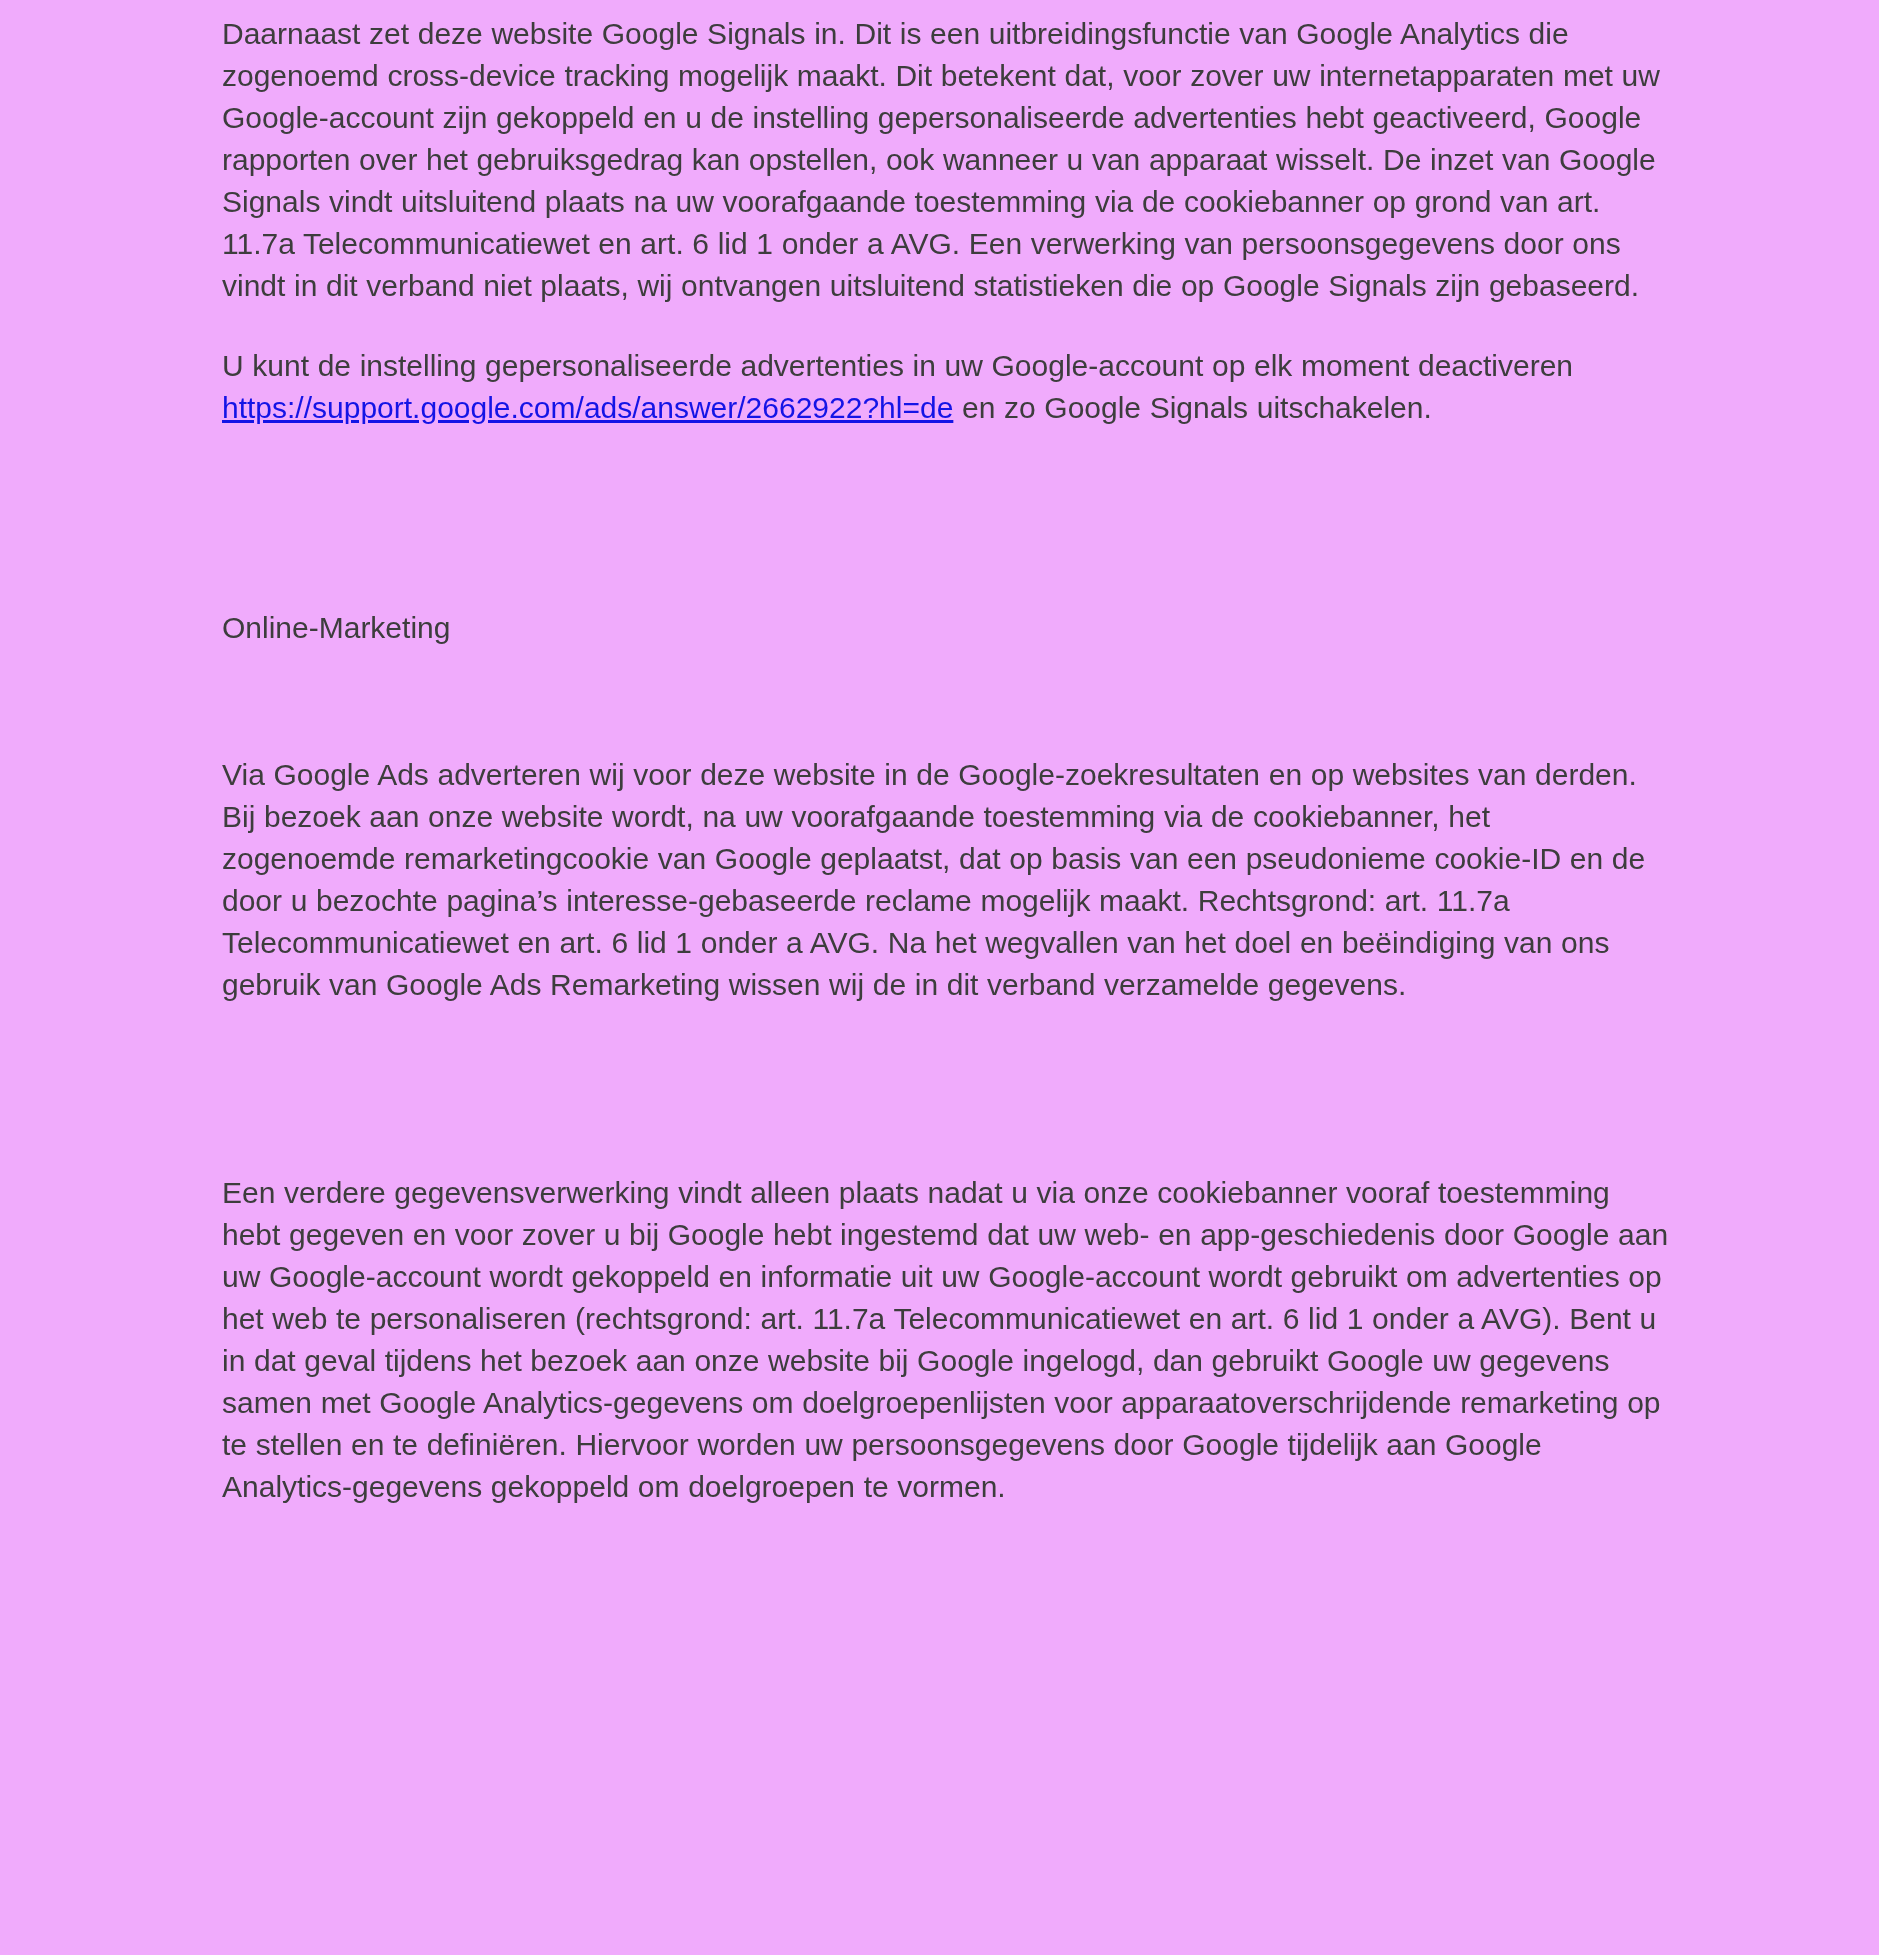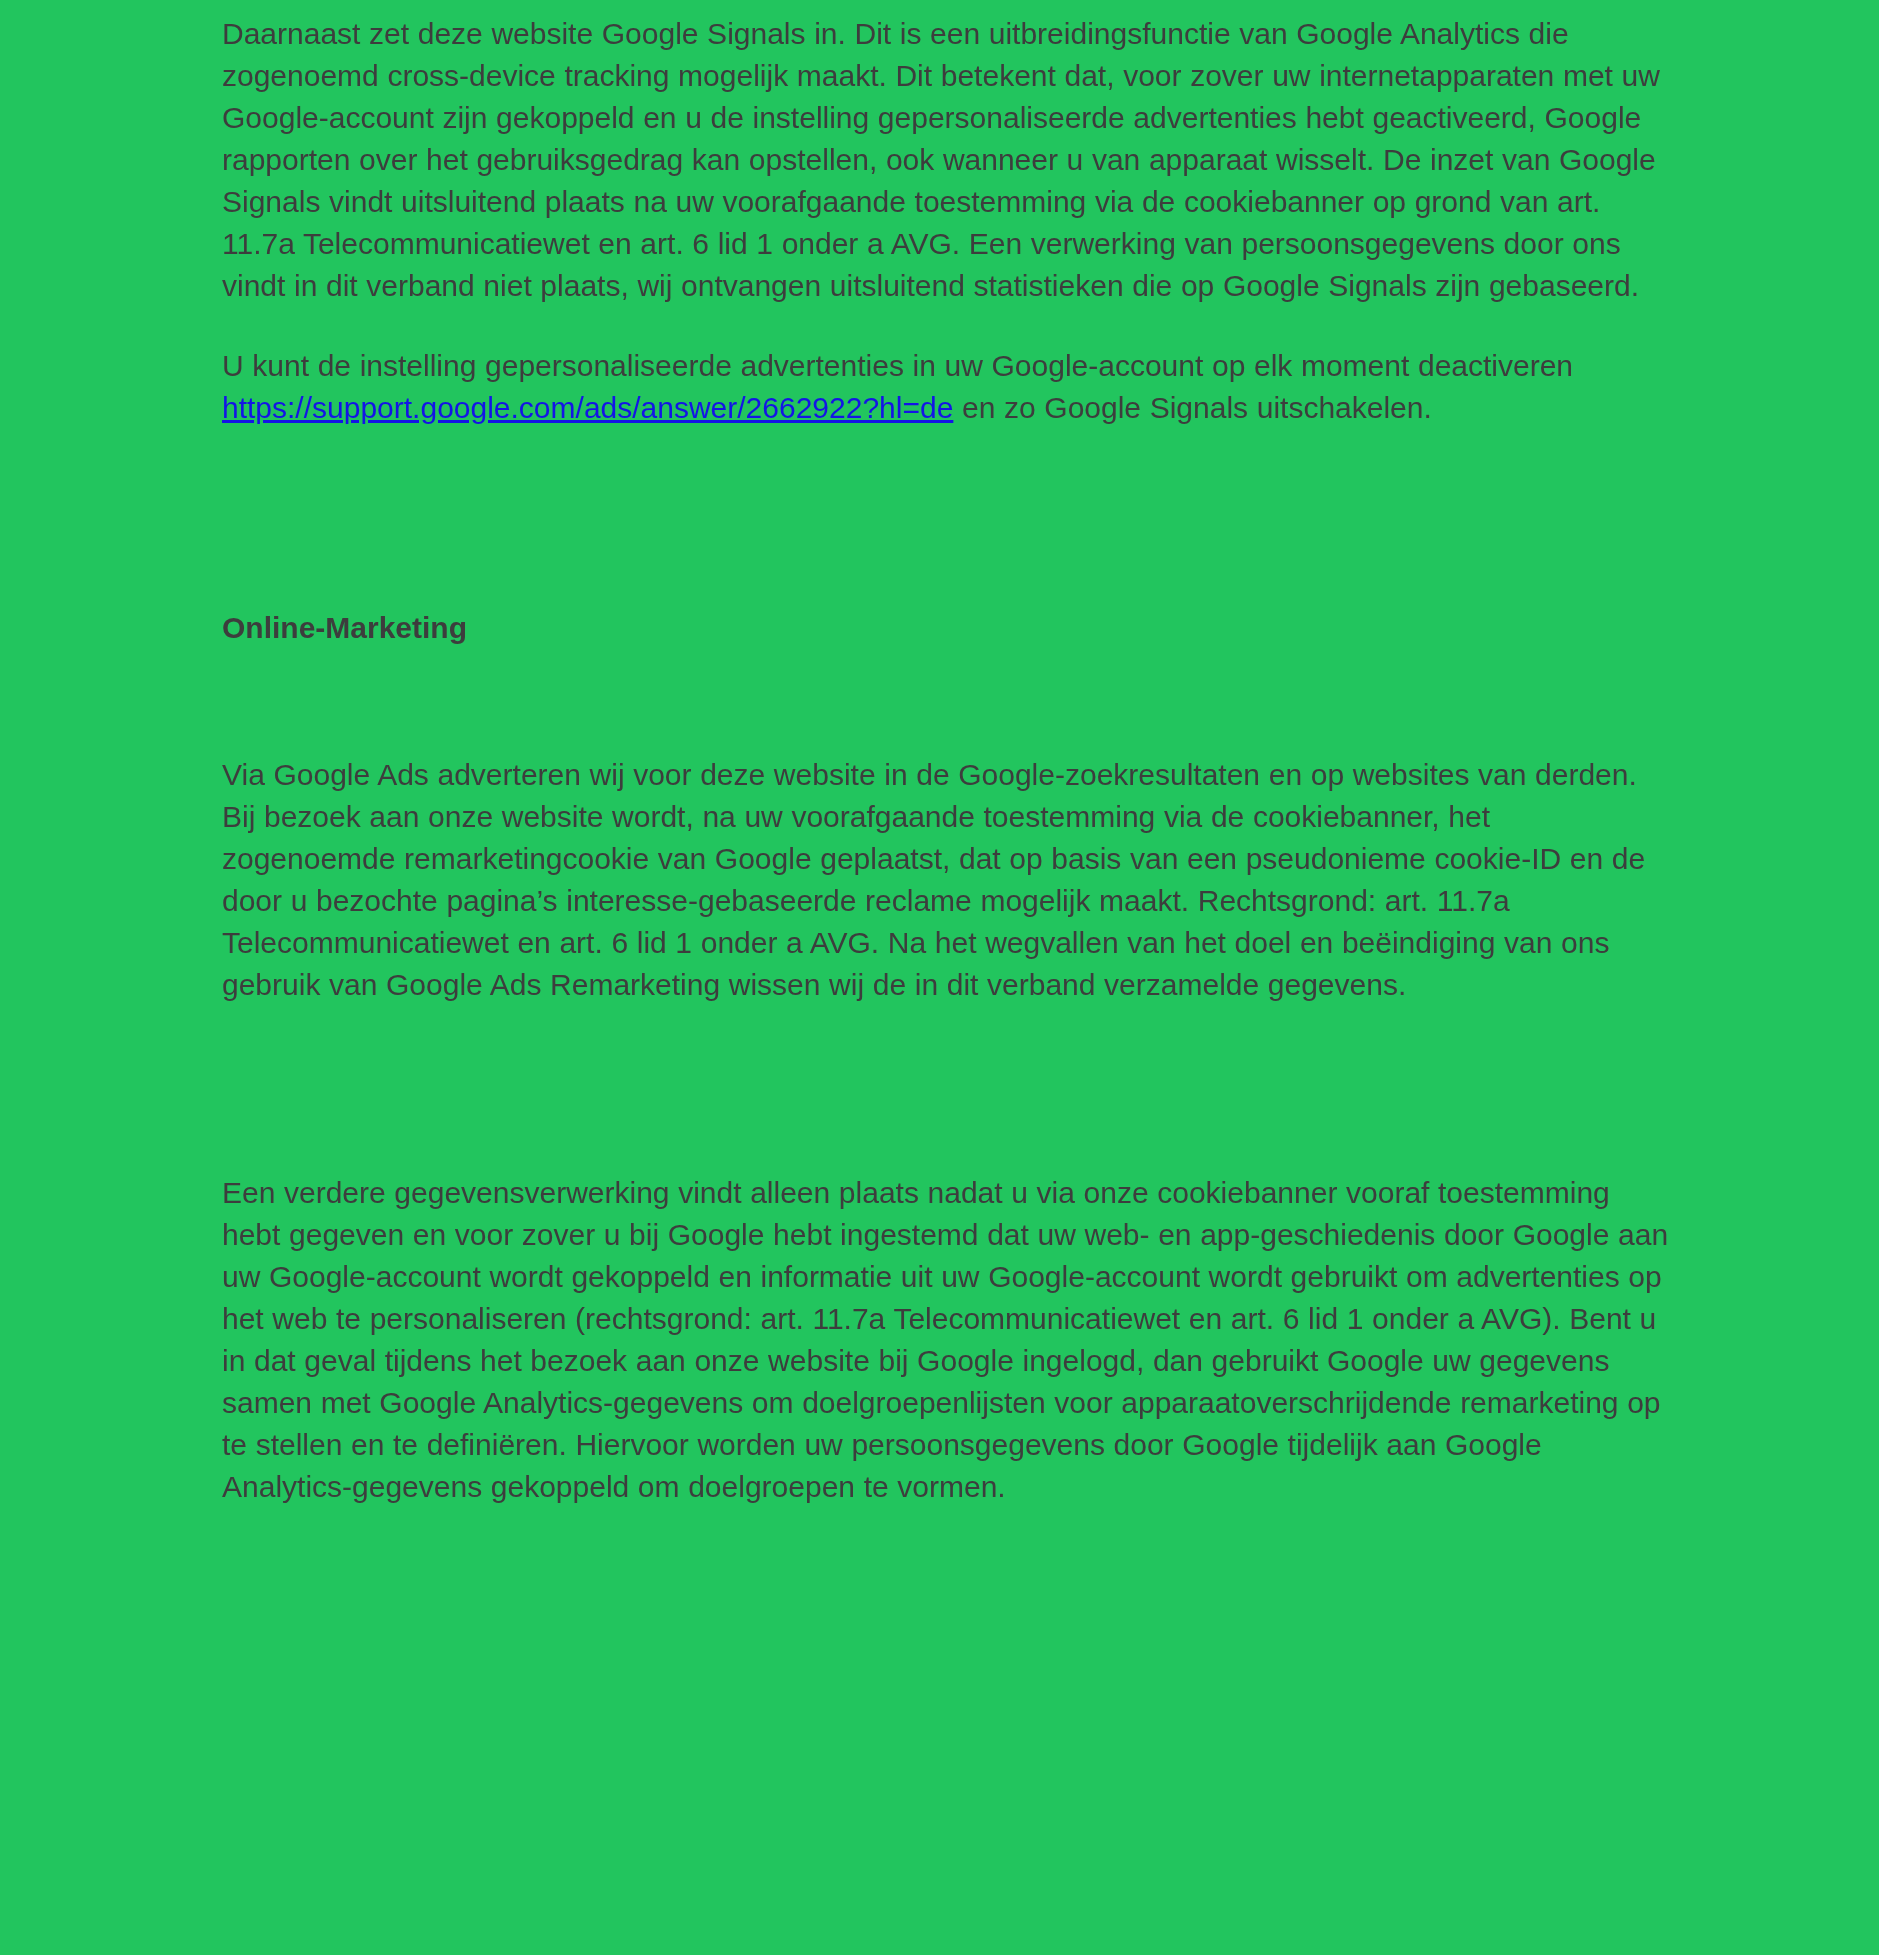--- a/index.html
+++ b/index.html
@@ -12,39 +12,38 @@
     min-height: 1955px;
     font-family: "Liberation Sans", sans-serif;
     color: #3d3d3d;
     -webkit-font-smoothing: antialiased;
   }
   .page {
     box-sizing: border-box;
     width: 1879px;
     min-height: 1955px;
     padding: 12.6px 210px 0 222px;
-    background: #22c55e;
+    background: #f0abfc;
   }
   .para {
     font-size: 30px;
     line-height: 1.40;
     color: #3d3d3d;
     margin: 0 0 38px 0;
     text-align: left;
     word-spacing: 0.3px;
   }
   .para.tight {
     margin-bottom: 16px;
   }
   .heading {
     font-size: 30px;
     line-height: 1.40;
     color: #3d3d3d;
     margin: 0;
-    font-weight: bold;
   }
   .spacer-lg {
     height: 140px;
   }
   .spacer-md {
     height: 105px;
   }
   .spacer-xl {
     height: 150px;
   }

